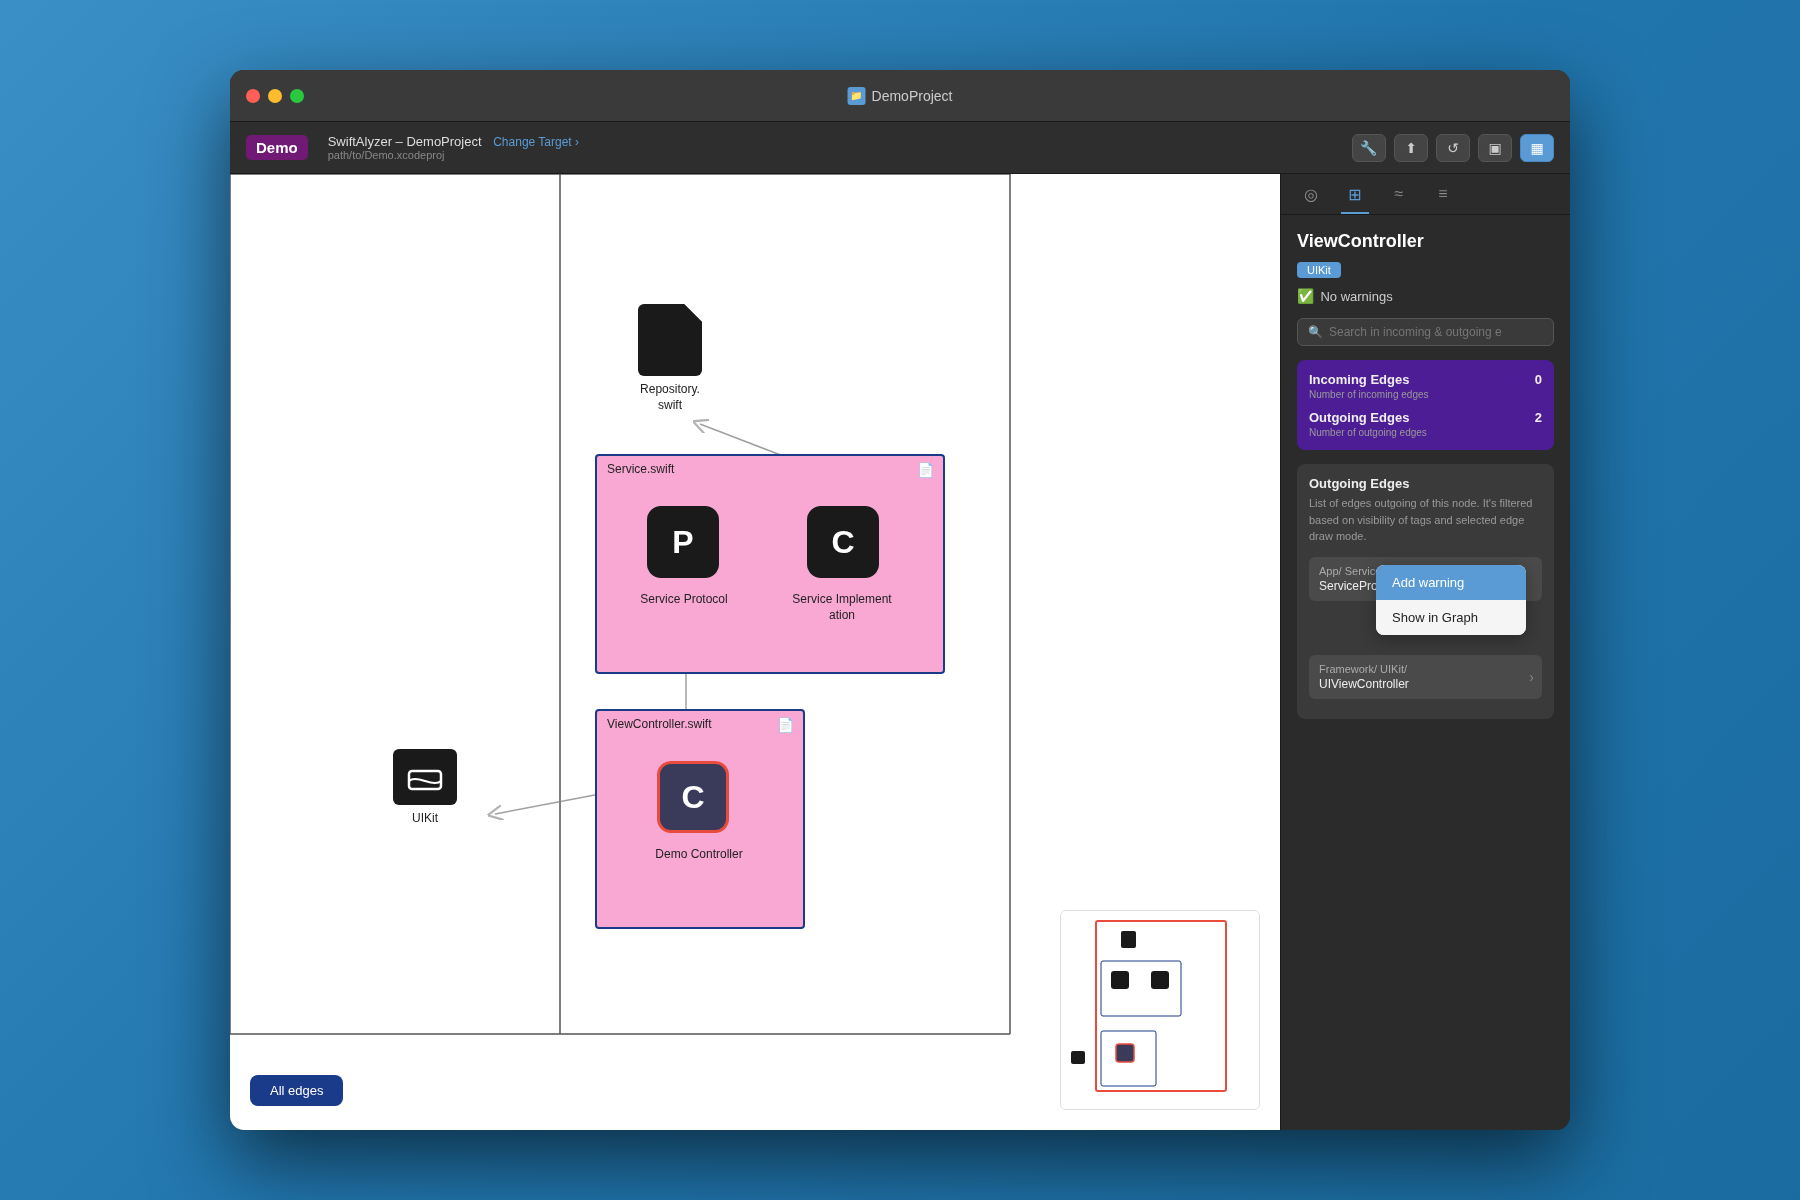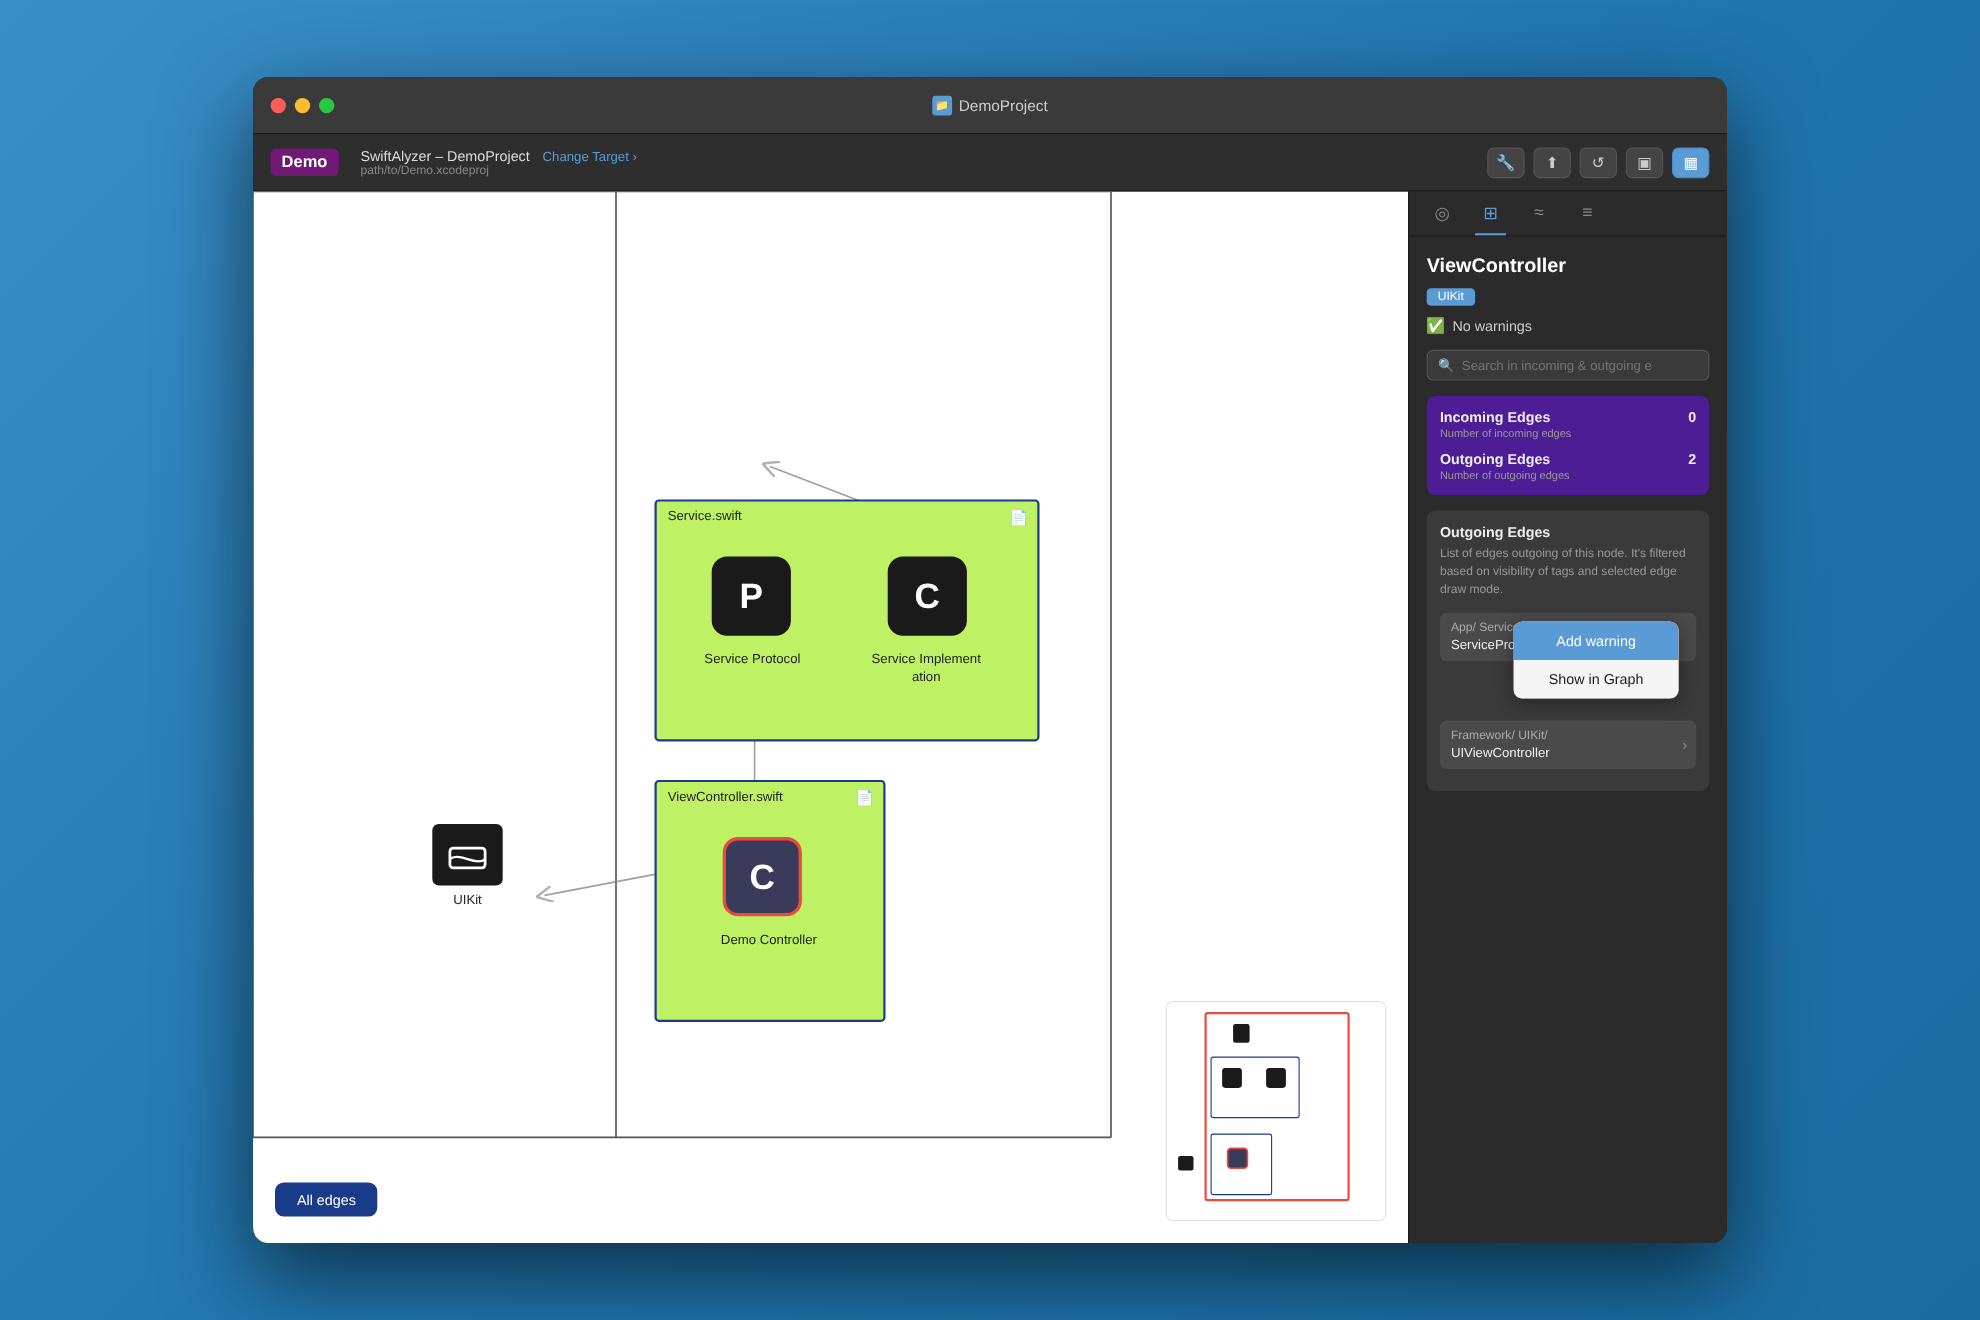--- a/index.html
+++ b/index.html
@@ -144,21 +144,21 @@
     }
     .graph-canvas {
       width: 100%;
       height: 100%;
       position: relative;
     }
     .file-box {
       position: absolute;
       border: 2px solid #1a3a8a;
       border-radius: 4px;
-      background: #bef264;
+      background: #f9a8d4;
     }
     .file-box-label {
       position: absolute;
       top: 6px;
       left: 10px;
       font-size: 12px;
       color: #222;
       font-weight: 500;
     }
     .file-corner-icon {
@@ -427,21 +427,20 @@
       border-radius: 8px;
       box-shadow: 0 4px 16px rgba(0,0,0,0.3);
       overflow: hidden;
       min-width: 150px;
       z-index: 100;
     }
     .context-menu-item {
       padding: 10px 16px;
       font-size: 13px;
       cursor: pointer;
-      text-align: center;
     }
     .context-menu-item.highlighted {
       background: #5b9bd5;
       color: white;
     }
     .context-menu-item:not(.highlighted) {
       color: #222;
       background: #f5f5f5;
     }
     
@@ -521,20 +520,30 @@
 
           <line x1="590" y1="345" x2="500" y2="345" stroke="#888" stroke-width="1.5" opacity="0.8" marker-end="url(#arrowhead-open)"></line>
 
           <line x1="456" y1="420" x2="456" y2="560" stroke="#888" stroke-width="1.5" opacity="0.8"></line>
 
           <line x1="370" y1="620" x2="265" y2="640" stroke="#888" stroke-width="1.5" opacity="0.8" marker-end="url(#arrowhead-open)"></line>
 
           <line x1="600" y1="300" x2="470" y2="250" stroke="#888" stroke-width="1.5" opacity="0.8" marker-end="url(#arrowhead-open)"></line>
         </svg>
 
+        <div class="repo-icon" style="position:absolute; top:130px; left:400px; align-items:center;">
+          <div style="width:64px; height:72px; background:#1a1a1a; border-radius:6px; position:relative; display:flex; align-items:center; justify-content:center;">
+            <div style="position:absolute; top:0; right:0; width:18px; height:18px; background:white; clip-path:polygon(0 0, 100% 100%, 100% 0);"></div>
+            <div style="position:absolute; top:0; right:0; width:18px; height:18px; background:#1a1a1a; clip-path:polygon(0 0, 100% 100%, 0 100%);"></div>
+          </div>
+          <div class="node-label" style="position:relative; margin-top:6px; width:80px; text-align:center; font-size:12px; color:#222;">
+            <span>Repository.
+swift</span>
+          </div>
+        </div>
 
         <div class="file-box" style="left:365px; top:280px; width:350px; height:220px;">
           <span class="file-box-label">Service.swift</span>
           <span class="file-corner-icon">📄</span>
 
           <div class="node-icon" style="top:50px; left:50px;">
             <span>P</span>
           </div>
           <div class="node-label" style="position:absolute; top:136px; left:32px; width:110px; font-size:12px; color:#222;">
             <span>Service Protocol</span>

